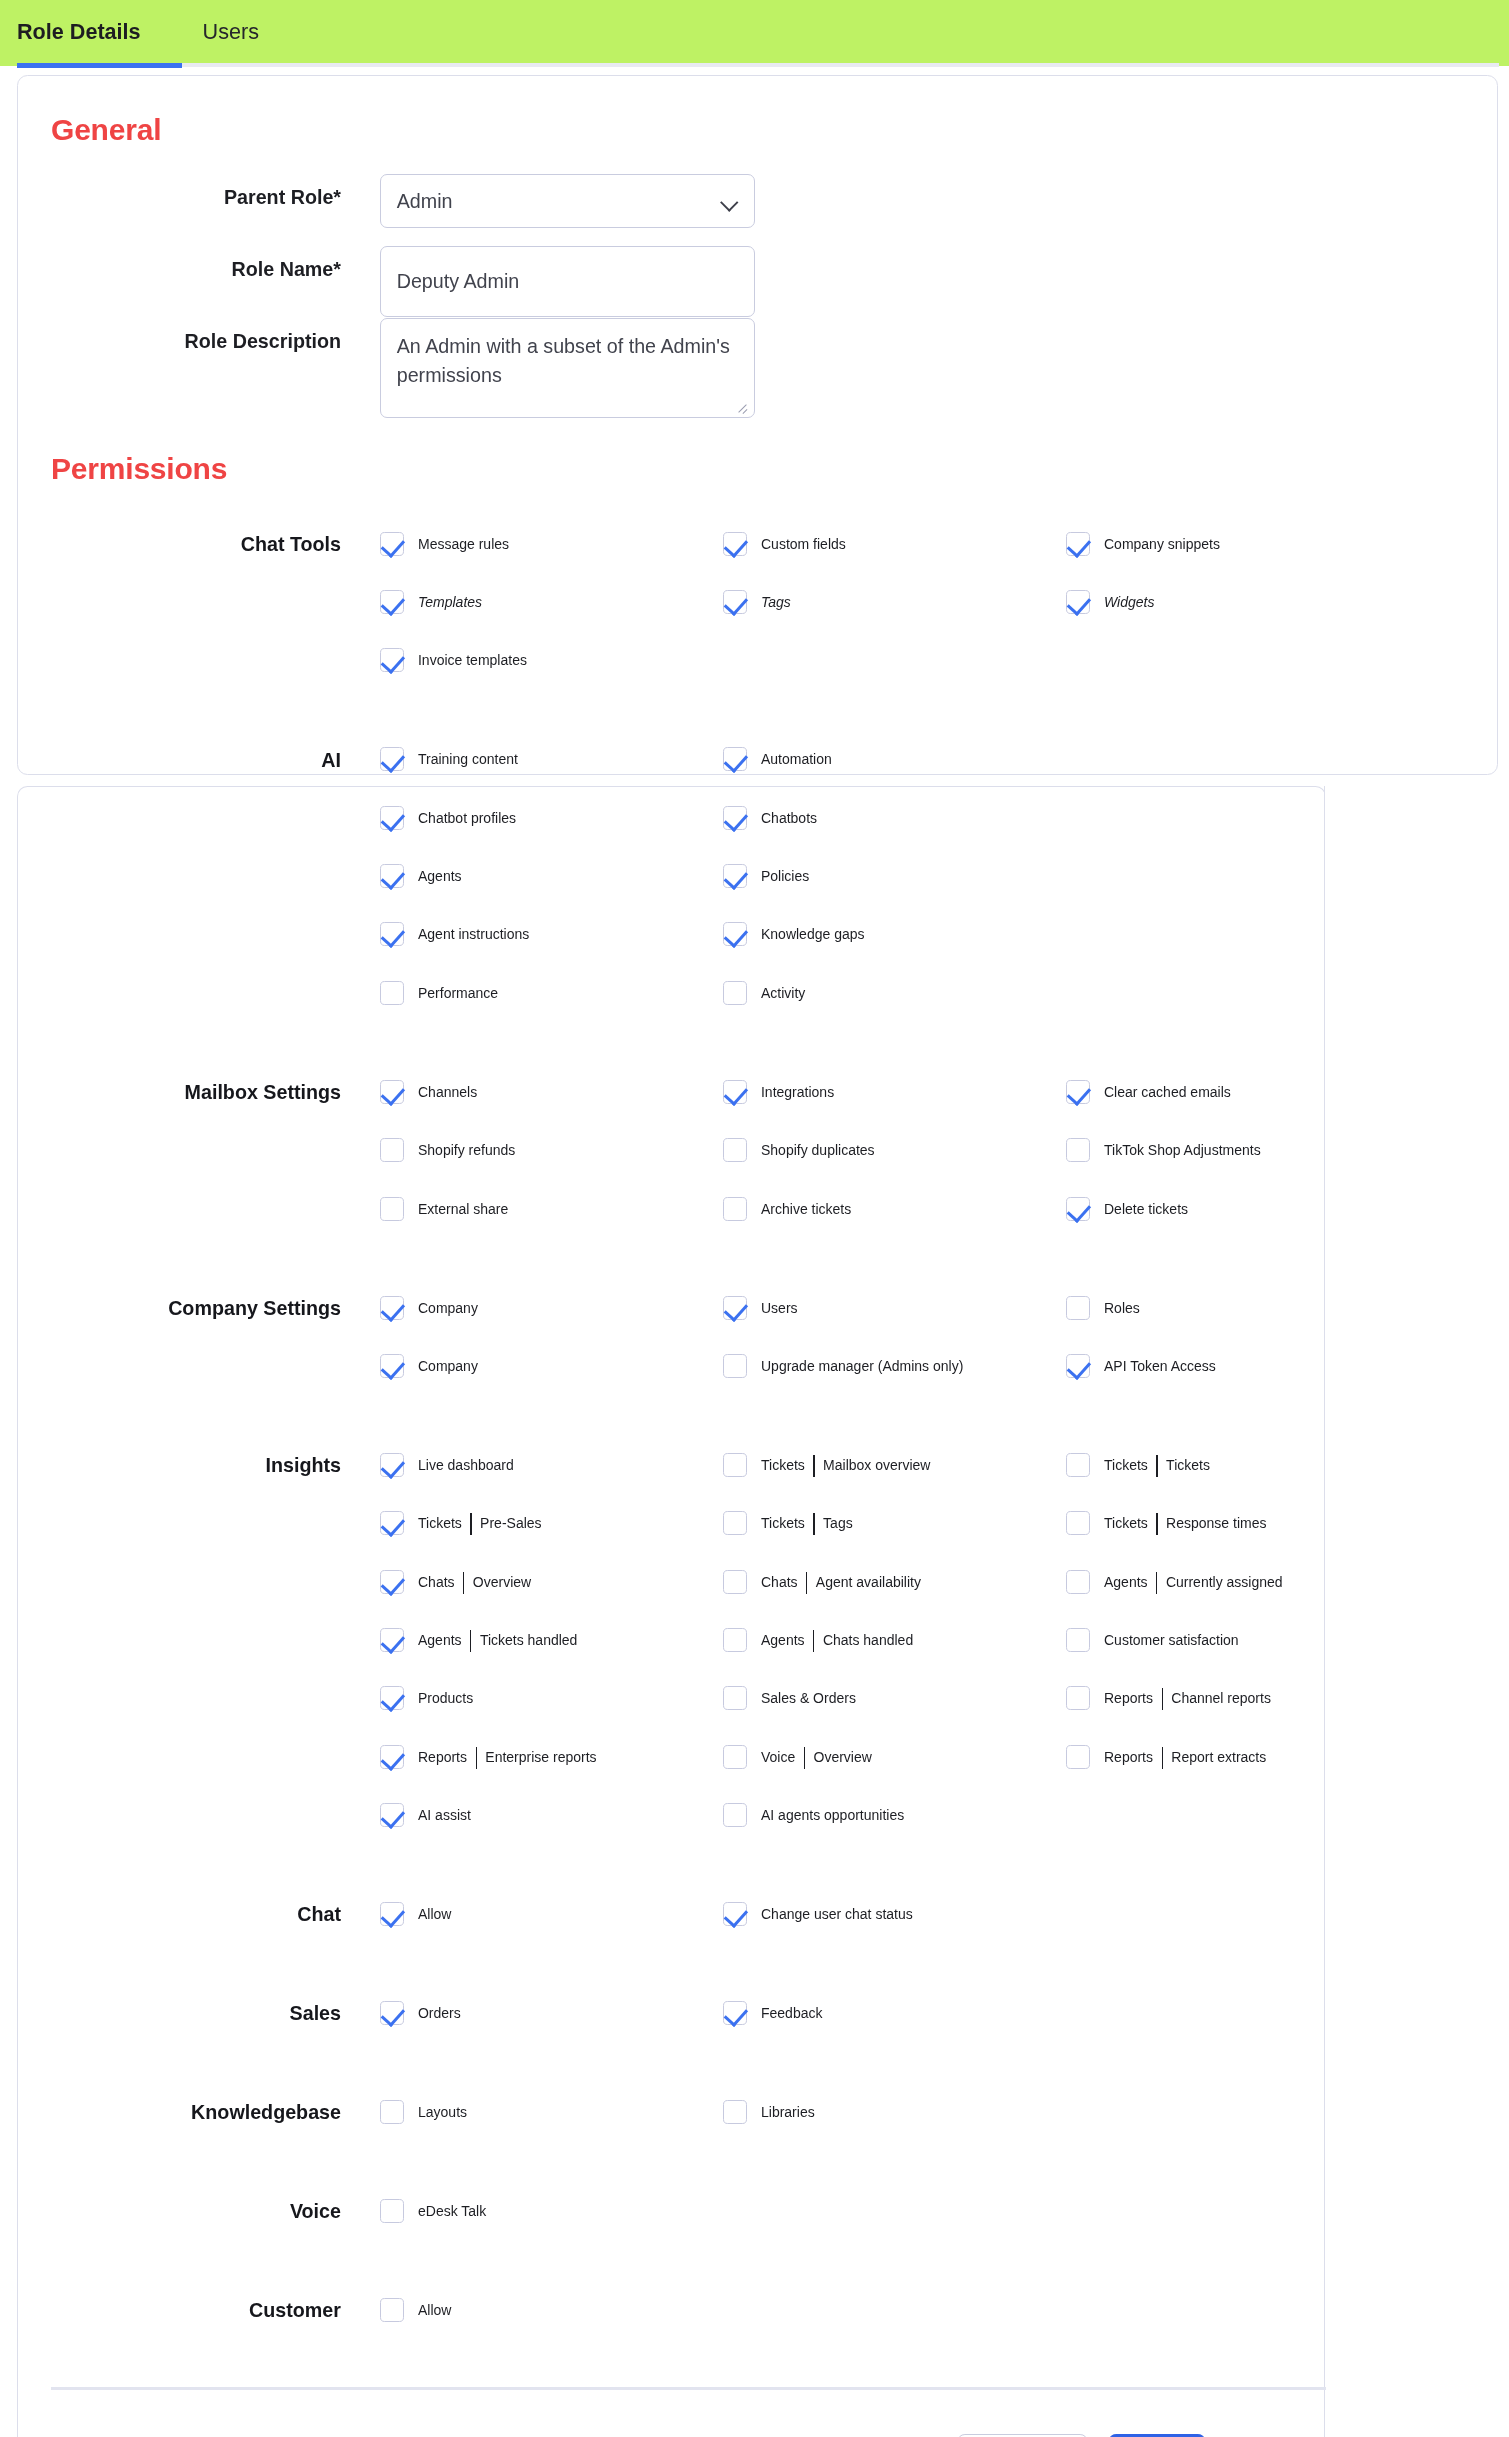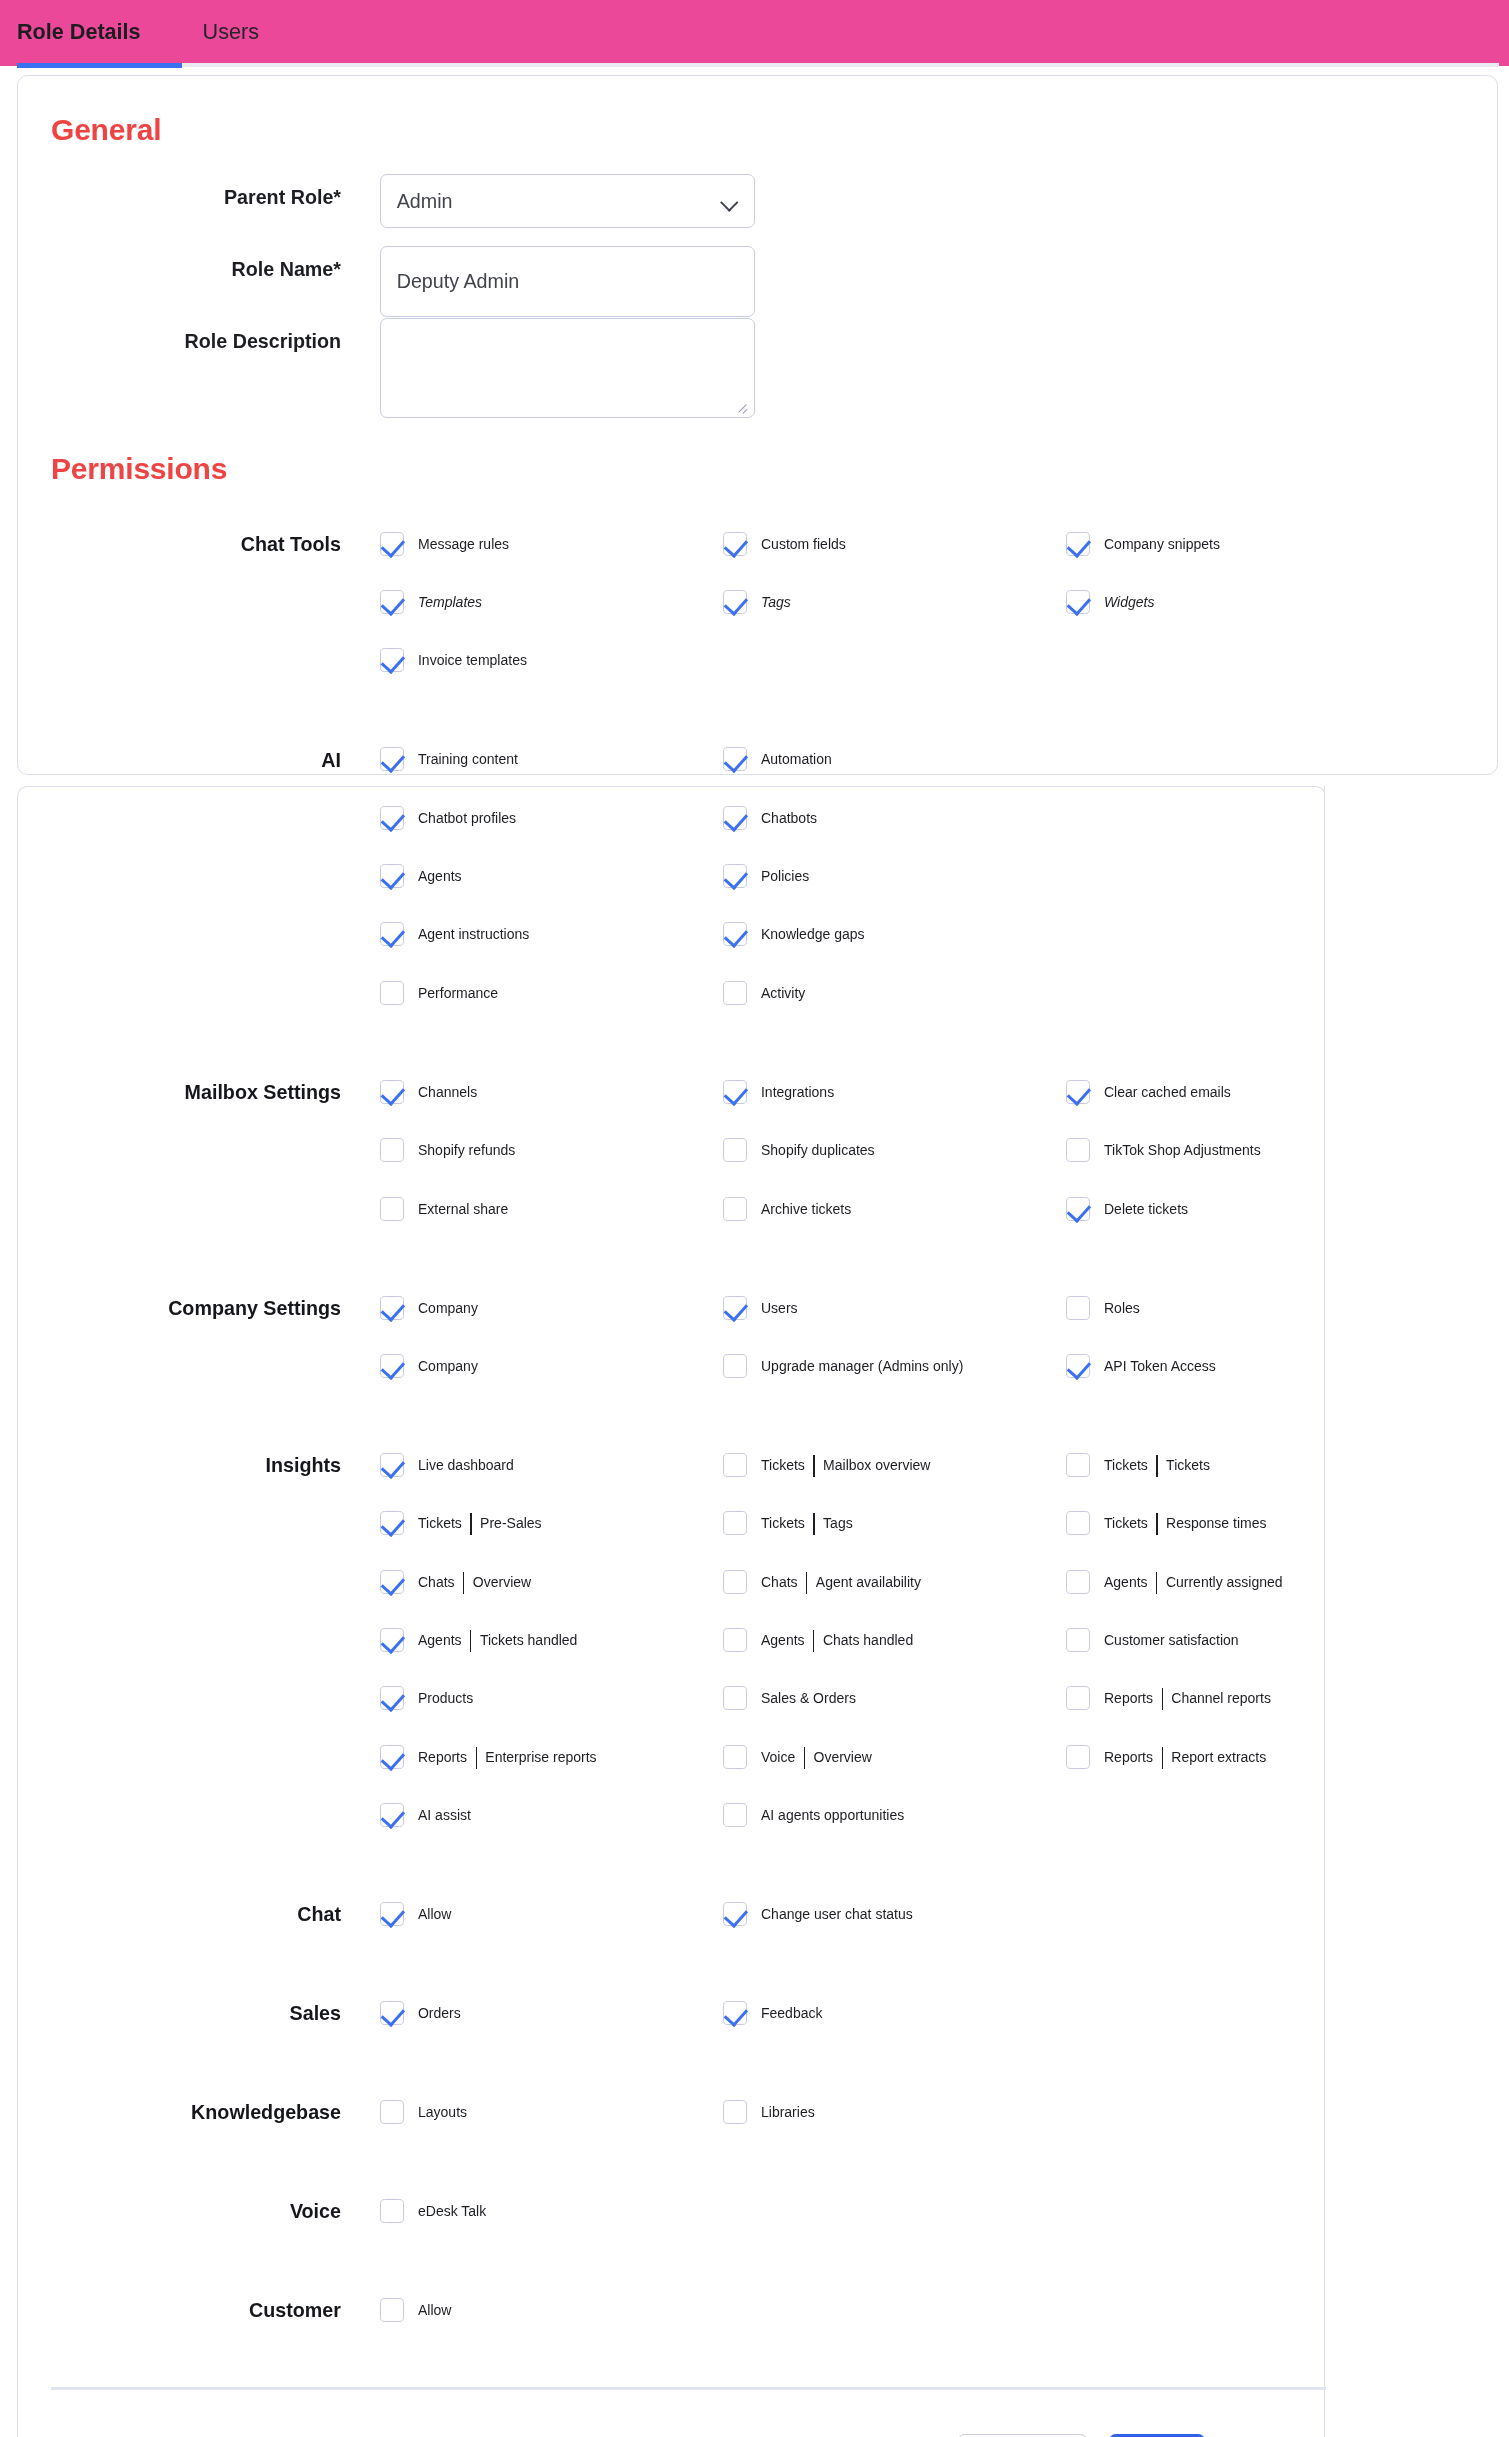--- a/index.html
+++ b/index.html
@@ -9,21 +9,21 @@
     background: #ffffff;
     font-family: "Liberation Sans", sans-serif;
     overflow: hidden;
   }
 
   
   #tabbar {
     position: absolute;
     left: 0; top: 0;
     width: 1509px; height: 66px;
-    background: #ec4899;
+    background: #bef264;
   }
   #tabstrip {
     position: absolute;
     left: 17px; top: 0;
     height: 64px;
     display: flex;
     align-items: flex-start;
   }
   .tab {
     height: 64px;
@@ -312,20 +312,21 @@
     <span>Role Name</span><span class="req">*</span>
   </div>
   <div class="ctl" id="rolename-ctl">
     <span>Deputy Admin</span>
   </div>
 
   <div class="field-label" style="top:330px;">
     <span>Role Description</span>
   </div>
   <div class="ctl" id="roledesc-ctl">
+    <span>An Admin with a subset of the Admin's permissions</span>
     <span id="roledesc-grip"></span>
   </div>
 
   <div class="section-title" id="h-permissions">Permissions</div>
 
   <div id="perm-grid">
       <div class="perm-group-label" style="top: 533px;">Chat Tools</div>
       <div class="perm-row" style="top: 515px;">
         <div class="perm-cell c0">
           <span class="cb checked"></span>

